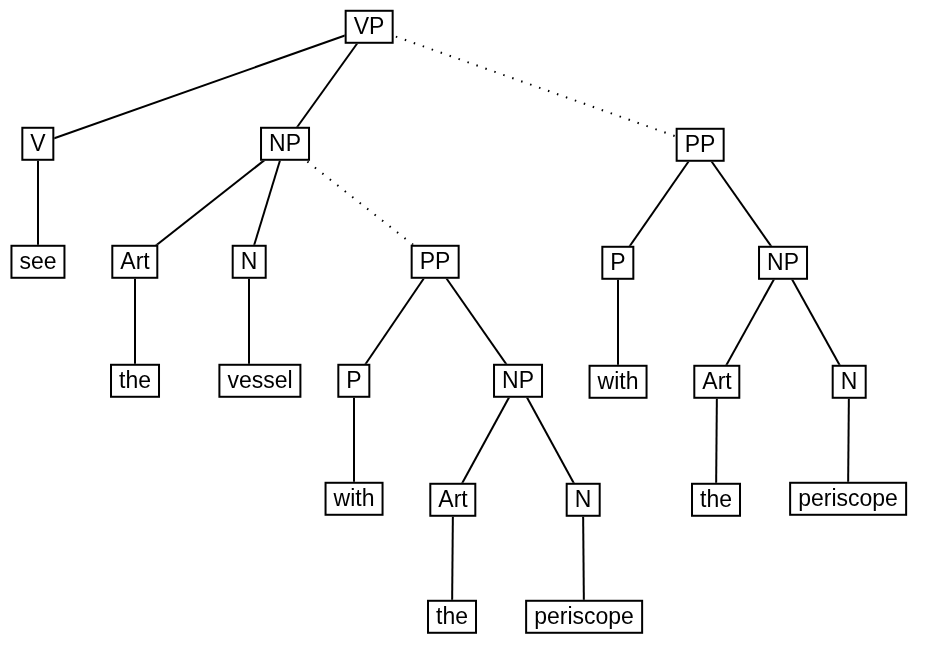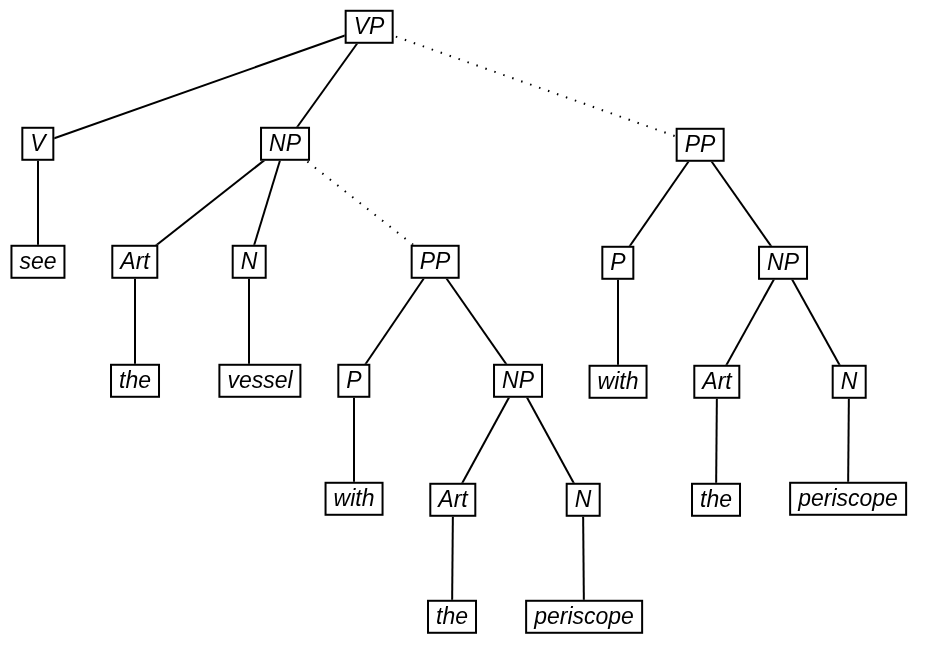--- a/index.html
+++ b/index.html
@@ -34,24 +34,22 @@
     position: absolute;
     transform: translate(-50%, -50%);
     background: #ffffff;
     border: 2px solid #000000;
     padding: 1px 7px 3px 7px;
     font-size: 23px;
     line-height: 1.15;
     color: #000000;
     white-space: nowrap;
     text-align: center;
-    font-style: italic;
   }
   .node.word {
-    font-style: italic;
   }
 </style>
 </head>
 <body>
 
 <div class="canvas">
   <svg class="edges-layer" id="edges-layer" width="927" height="646">
       <line x1="369" y1="27" x2="38" y2="144" class="solid"></line>
       <line x1="369" y1="27" x2="285" y2="144" class="solid"></line>
       <line x1="369" y1="27" x2="700" y2="145" class="dotted"></line>

